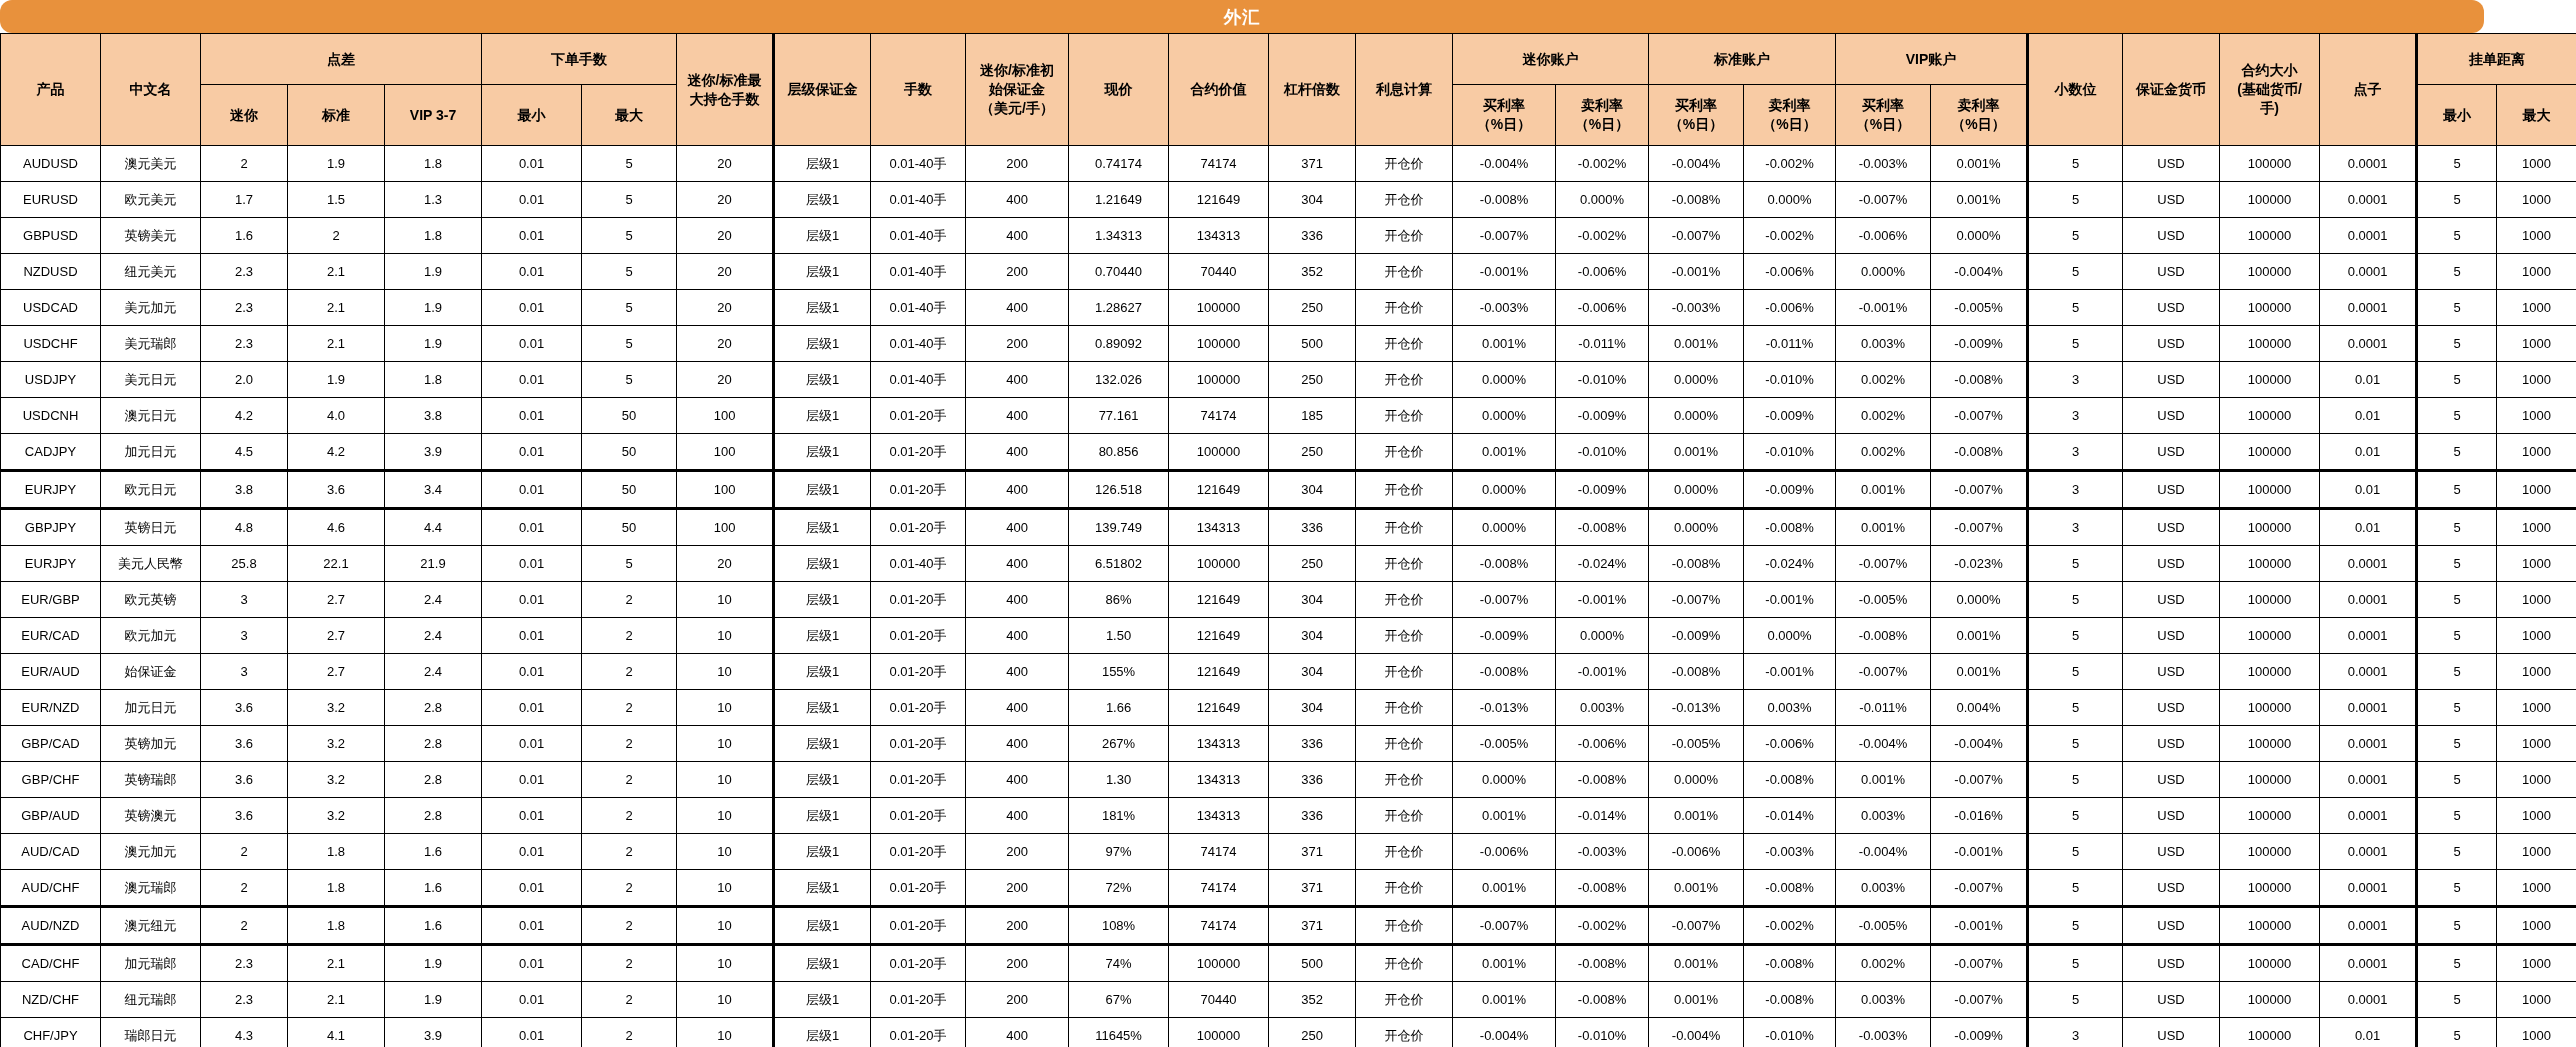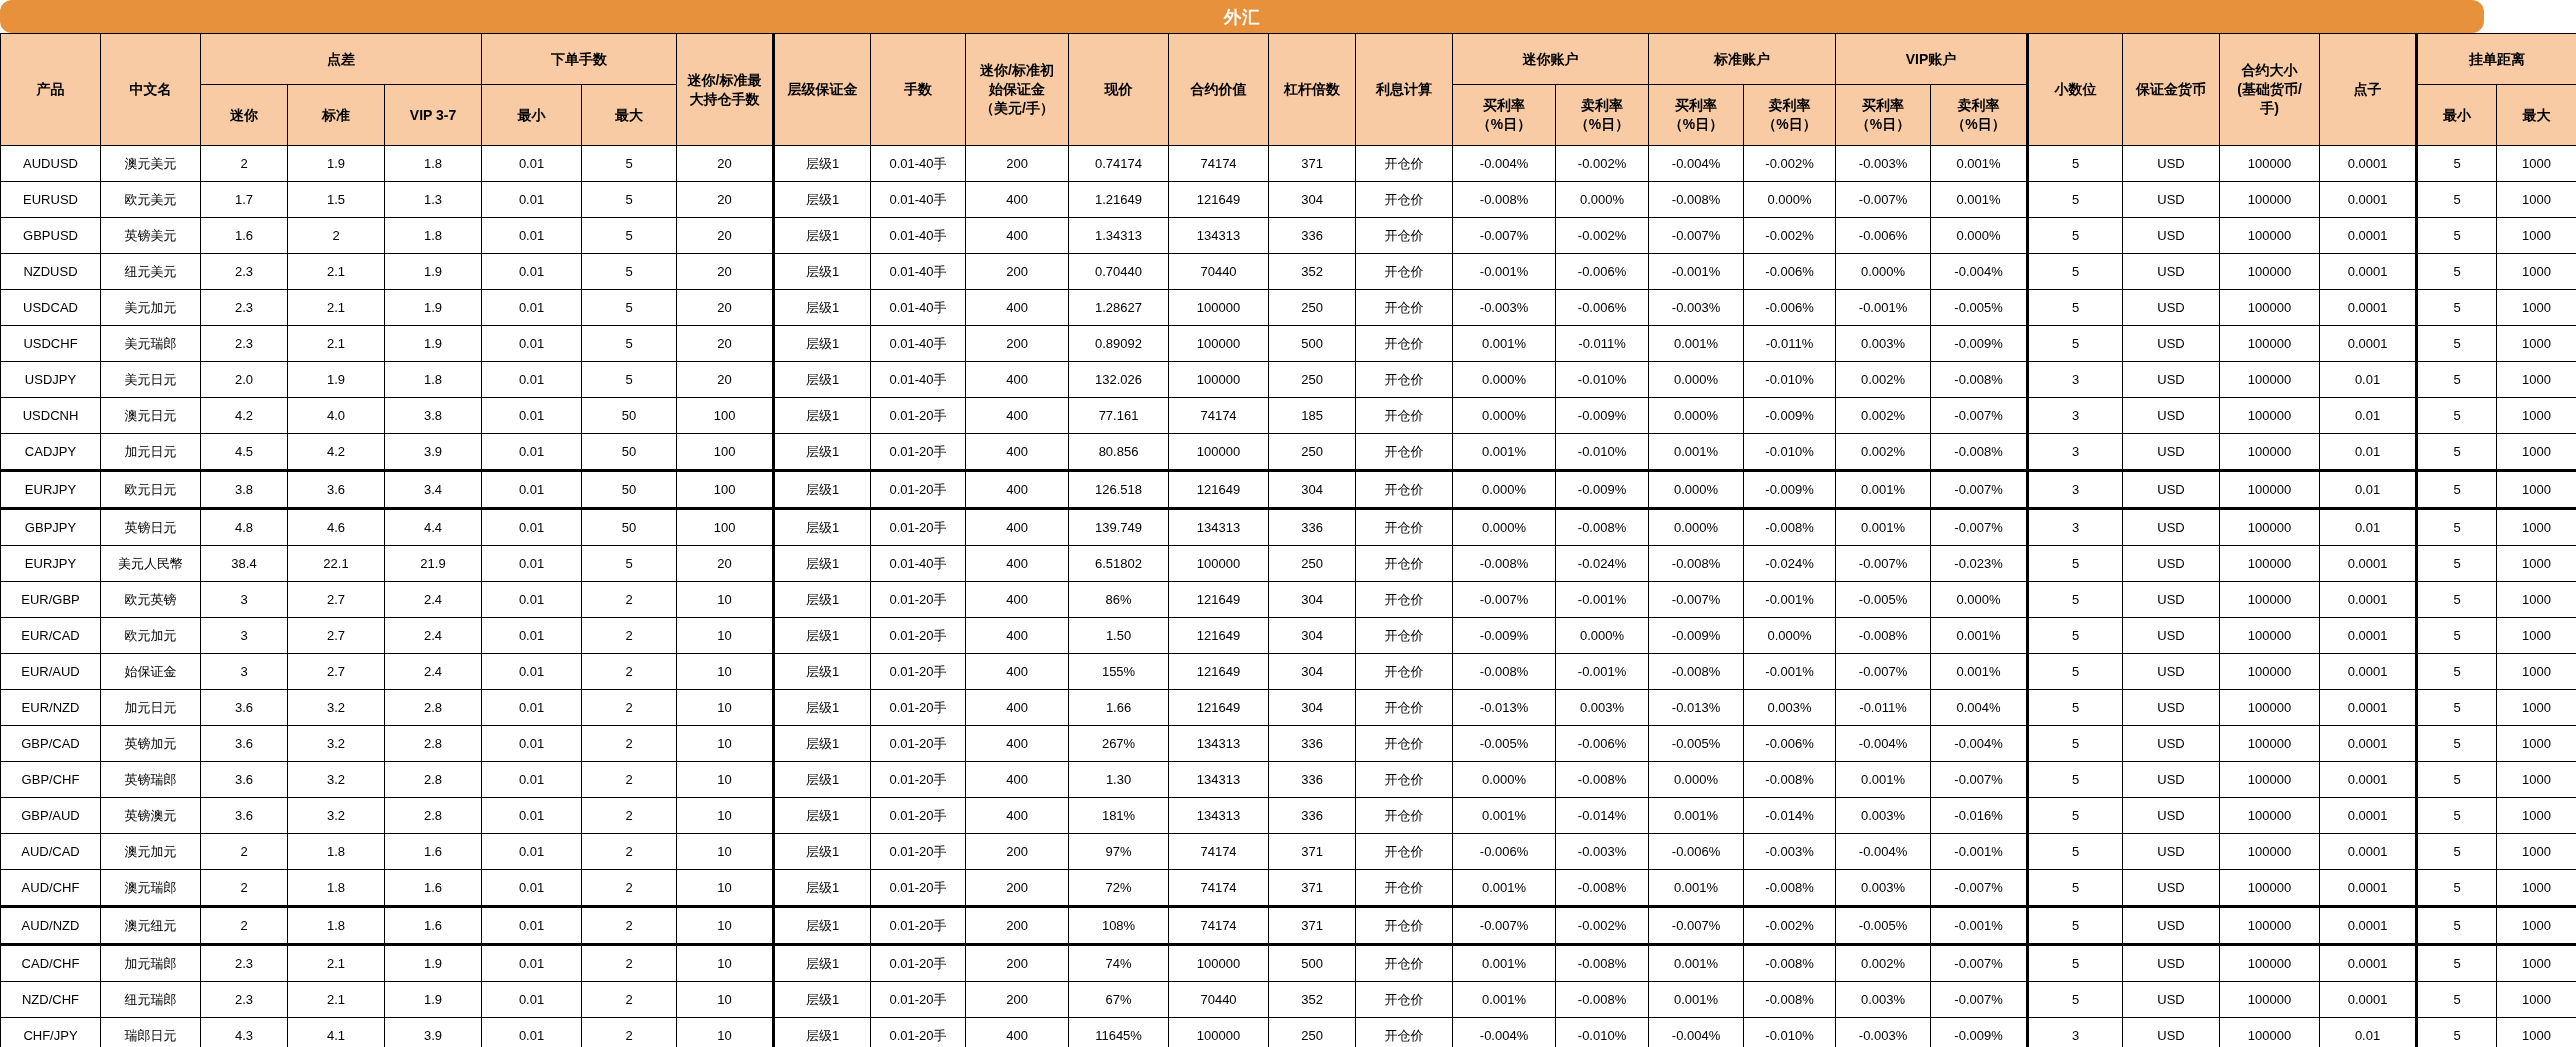--- a/index.html
+++ b/index.html
@@ -427,21 +427,21 @@
         <td>3</td>
         <td>USD</td>
         <td>100000</td>
         <td class="thick-r">0.01</td>
         <td>5</td>
         <td>1000</td>
       </tr>
       <tr>
         <td>EURJPY</td>
         <td>美元人民幣</td>
-        <td>38.4</td>
+        <td>25.8</td>
         <td>22.1</td>
         <td>21.9</td>
         <td>0.01</td>
         <td>5</td>
         <td class="thick-r">20</td>
         <td>层级1</td>
         <td>0.01-40手</td>
         <td>400</td>
         <td>6.51802</td>
         <td>100000</td>

